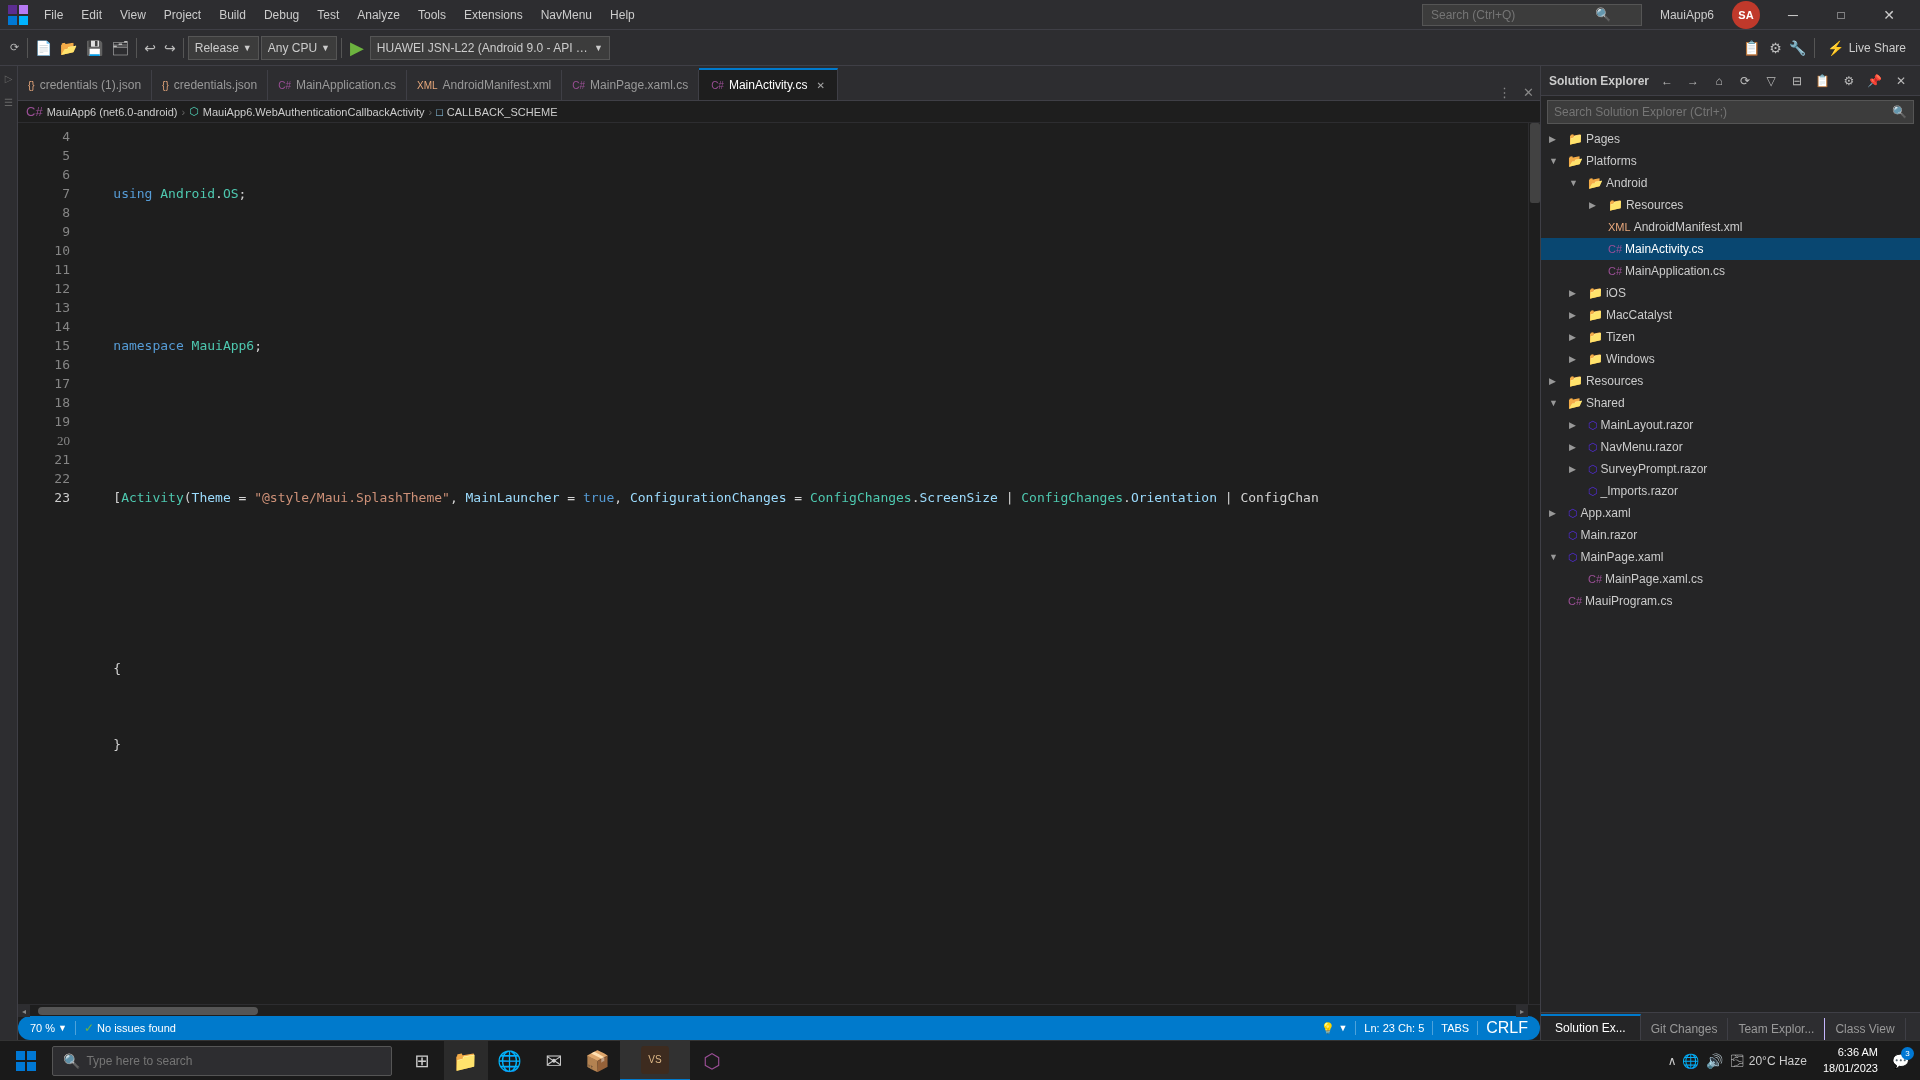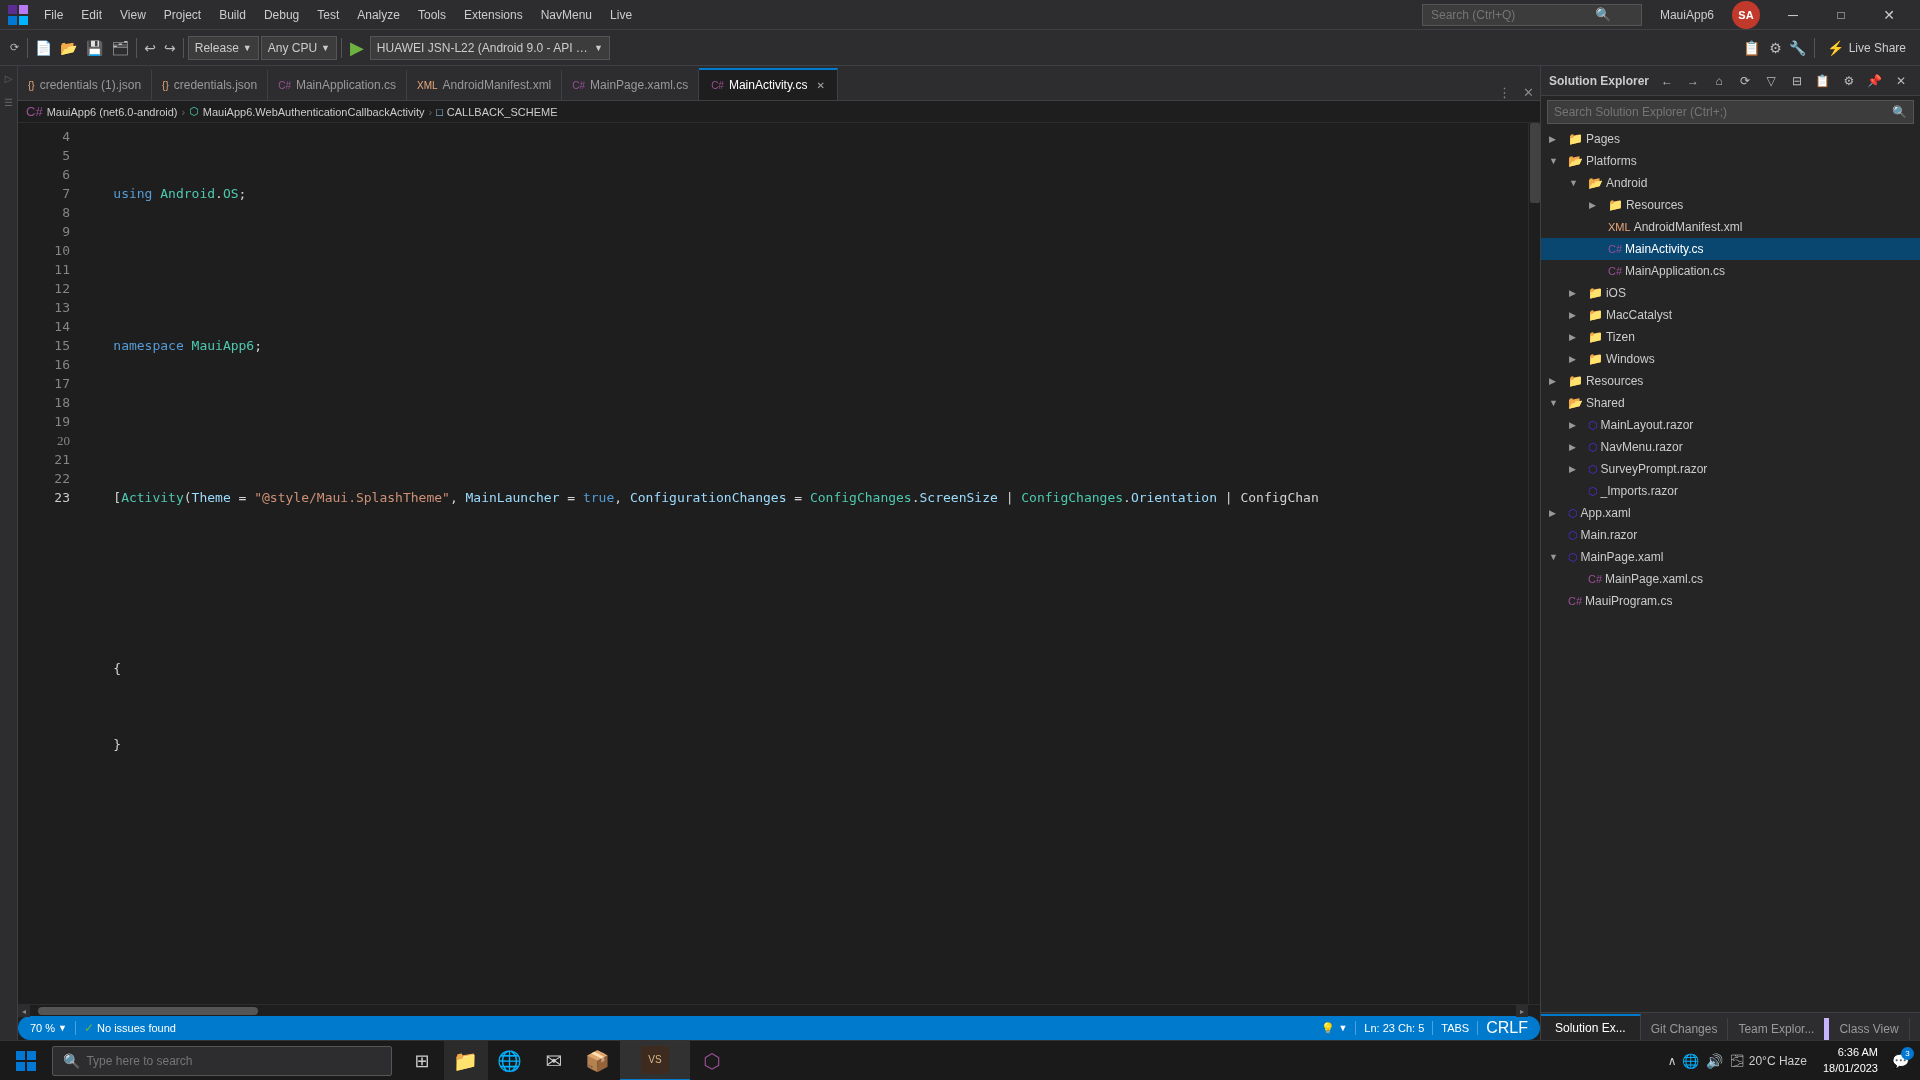--- a/index.html
+++ b/index.html
@@ -21,21 +21,21 @@
   <div style="padding:2px 8px;cursor:pointer;color:#ccc;font-size:12px;">Edit</div>
   <div style="padding:2px 8px;cursor:pointer;color:#ccc;font-size:12px;">View</div>
   <div style="padding:2px 8px;cursor:pointer;color:#ccc;font-size:12px;">Project</div>
   <div style="padding:2px 8px;cursor:pointer;color:#ccc;font-size:12px;">Build</div>
   <div style="padding:2px 8px;cursor:pointer;color:#ccc;font-size:12px;">Debug</div>
   <div style="padding:2px 8px;cursor:pointer;color:#ccc;font-size:12px;">Test</div>
   <div style="padding:2px 8px;cursor:pointer;color:#ccc;font-size:12px;">Analyze</div>
   <div style="padding:2px 8px;cursor:pointer;color:#ccc;font-size:12px;">Tools</div>
   <div style="padding:2px 8px;cursor:pointer;color:#ccc;font-size:12px;">Extensions</div>
   <div style="padding:2px 8px;cursor:pointer;color:#ccc;font-size:12px;">NavMenu</div>
-  <div style="padding:2px 8px;cursor:pointer;color:#ccc;font-size:12px;">Live</div>
+  <div style="padding:2px 8px;cursor:pointer;color:#ccc;font-size:12px;">Help</div>
   <div style="flex:1;"></div>
   <div style="display:flex;align-items:center;background:#3c3c3c;border:1px solid #555;padding:2px 8px;width:220px;height:22px;gap:4px;">
     <input style="background: transparent; border: none; outline: none; color: rgb(204, 204, 204); font-size: 12px; width: 160px;" placeholder="Search (Ctrl+Q)">
     <span style="color:#888;font-size:13px;">🔍</span>
   </div>
   <div style="color:#ccc;font-size:12px;padding:0 16px;display:flex;align-items:center;">MauiApp6</div>
   <div style="width:28px;height:28px;border-radius:50%;background:#c0392b;color:white;display:flex;align-items:center;justify-content:center;font-size:11px;font-weight:bold;margin-right:8px;">SA</div>
   <div style="width:46px;height:30px;display:flex;align-items:center;justify-content:center;cursor:pointer;color:#ccc;font-size:14px;">─</div>
   <div style="width:46px;height:30px;display:flex;align-items:center;justify-content:center;cursor:pointer;color:#ccc;font-size:12px;">□</div>
   <div style="width:46px;height:30px;display:flex;align-items:center;justify-content:center;cursor:pointer;color:#ccc;font-size:14px;">✕</div>
@@ -410,21 +410,21 @@
         <span style="width:16px;"></span>
         <span style="color:#9b4f96;font-size:11px;">C#</span>
         <span>MauiProgram.cs</span>
       </div>
 
     </div>
 
     <div style="display:flex;height:28px;background:#2d2d30;border-top:1px solid #3f3f46;align-items:flex-end;overflow:hidden;">
       <div style="padding:0 14px;height:26px;display:flex;align-items:center;font-size:12px;color:#fff;cursor:pointer;border-right:1px solid #3f3f46;border-top:2px solid #007acc;background:#252526;">Solution Ex...</div>
       <div style="padding:0 10px;height:22px;display:flex;align-items:center;font-size:12px;color:#999;cursor:pointer;border-right:1px solid #3f3f46;">Git Changes</div>
-      <div style="padding:0 10px;height:22px;display:flex;align-items:center;font-size:12px;color:#999;cursor:pointer;border-right:5px solid #c4b5fd;">Team Explor...</div>
+      <div style="padding:0 10px;height:22px;display:flex;align-items:center;font-size:12px;color:#999;cursor:pointer;border-right:1px solid #c4b5fd;">Team Explor...</div>
       <div style="padding:0 10px;height:22px;display:flex;align-items:center;font-size:12px;color:#999;cursor:pointer;border-right:1px solid #3f3f46;">Class View</div>
     </div>
   </div>
 </div>
 
 <div style="height:28px;background:#1e1e1e;border-top:1px solid #3f3f46;display:flex;align-items:center;padding:0 12px;font-size:12px;color:#ccc;">
   <span>Output</span>
 </div>
 
 <div style="display:flex;align-items:center;background:#007acc;height:24px;padding:0 8px;gap:4px;">

